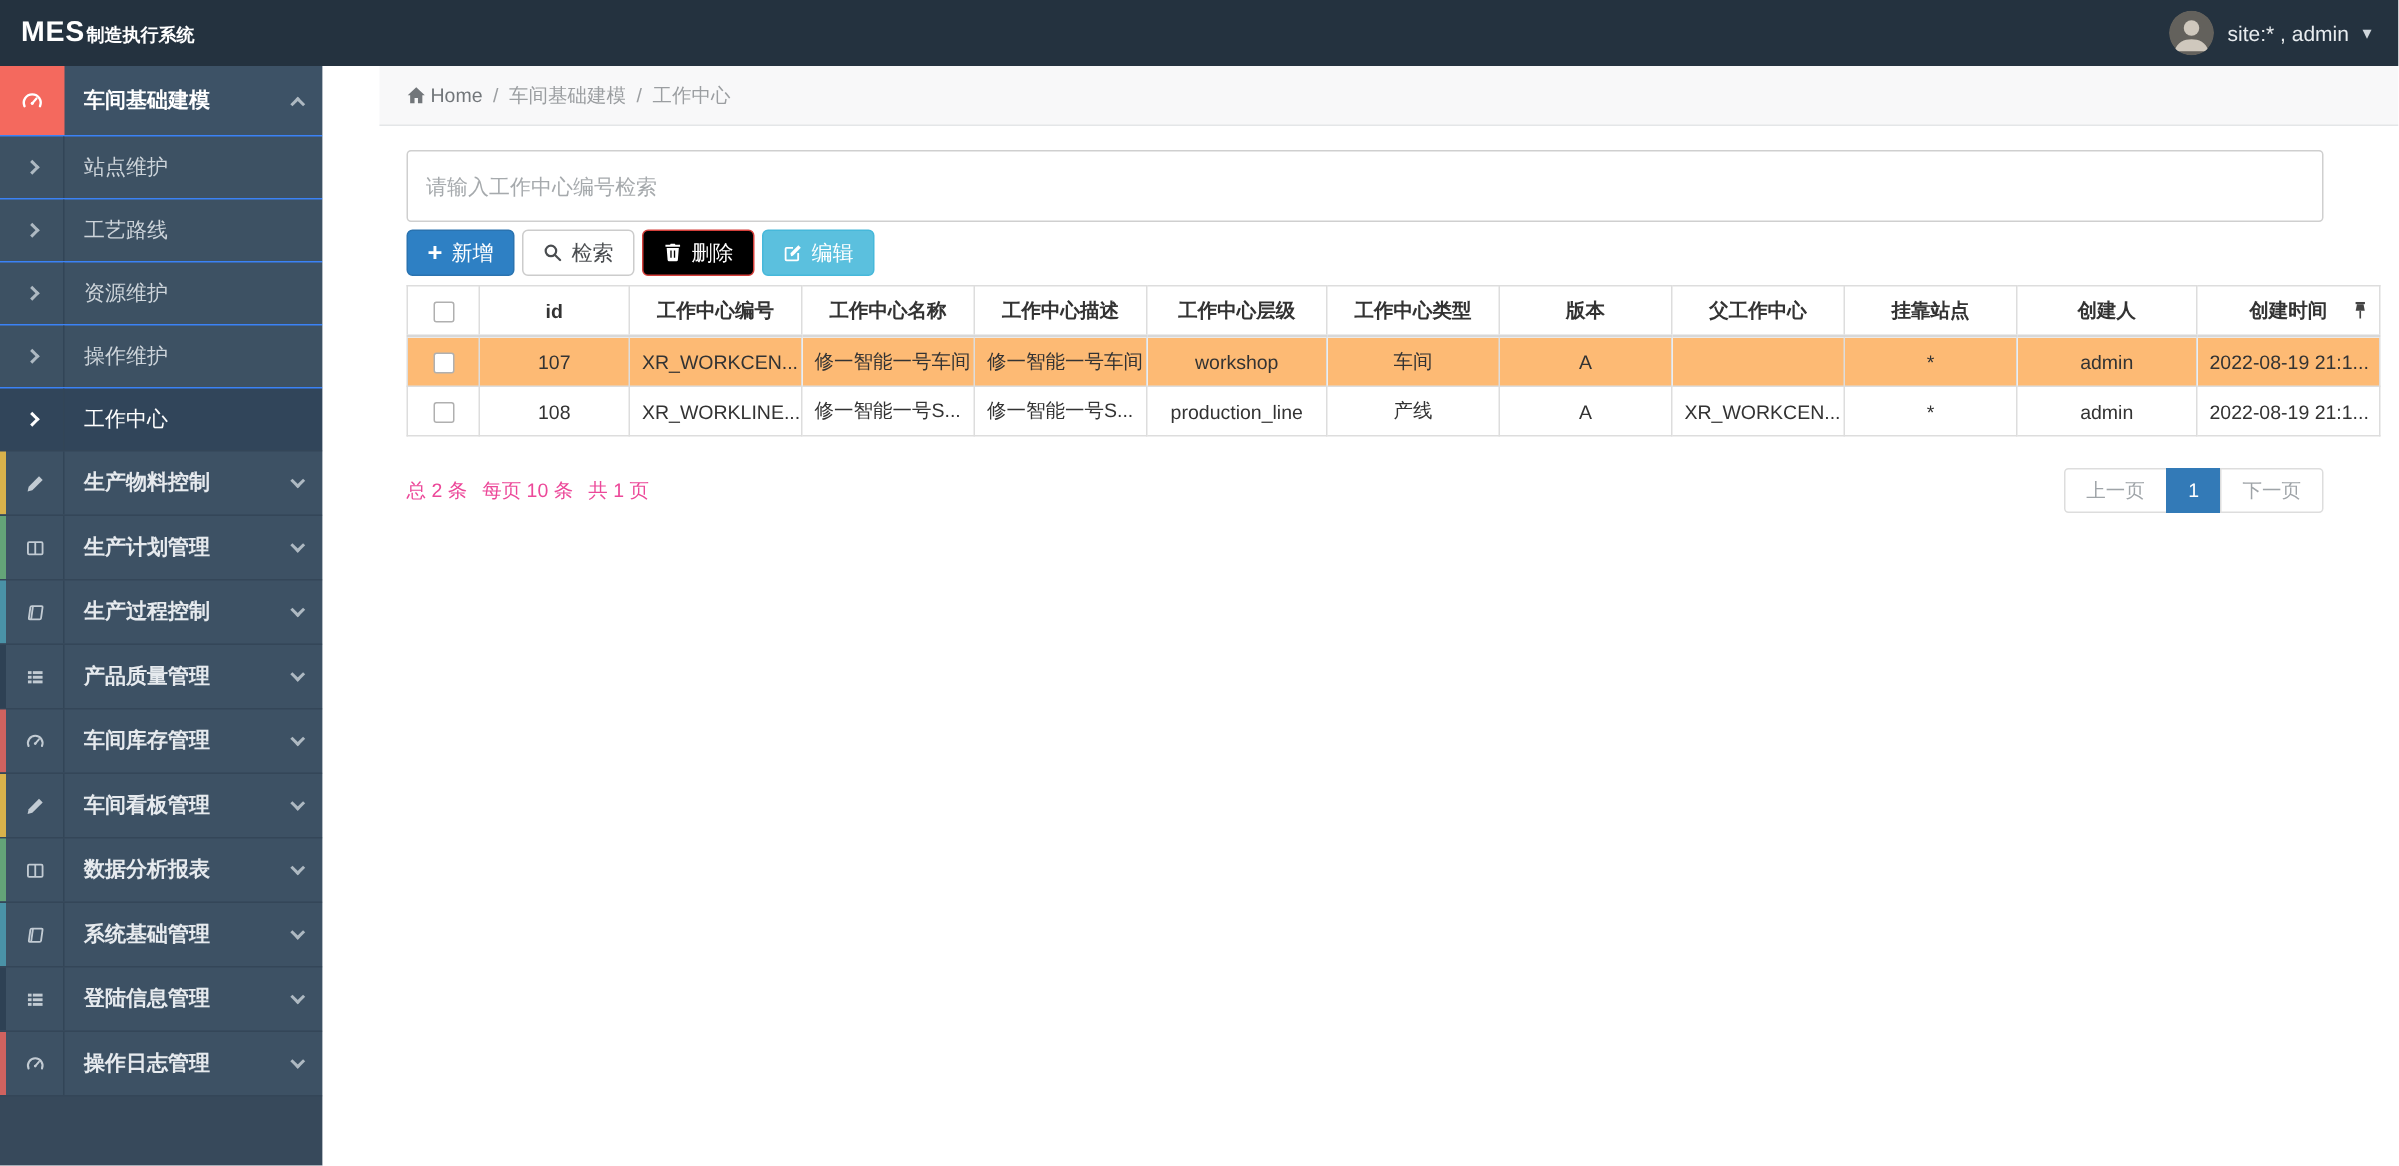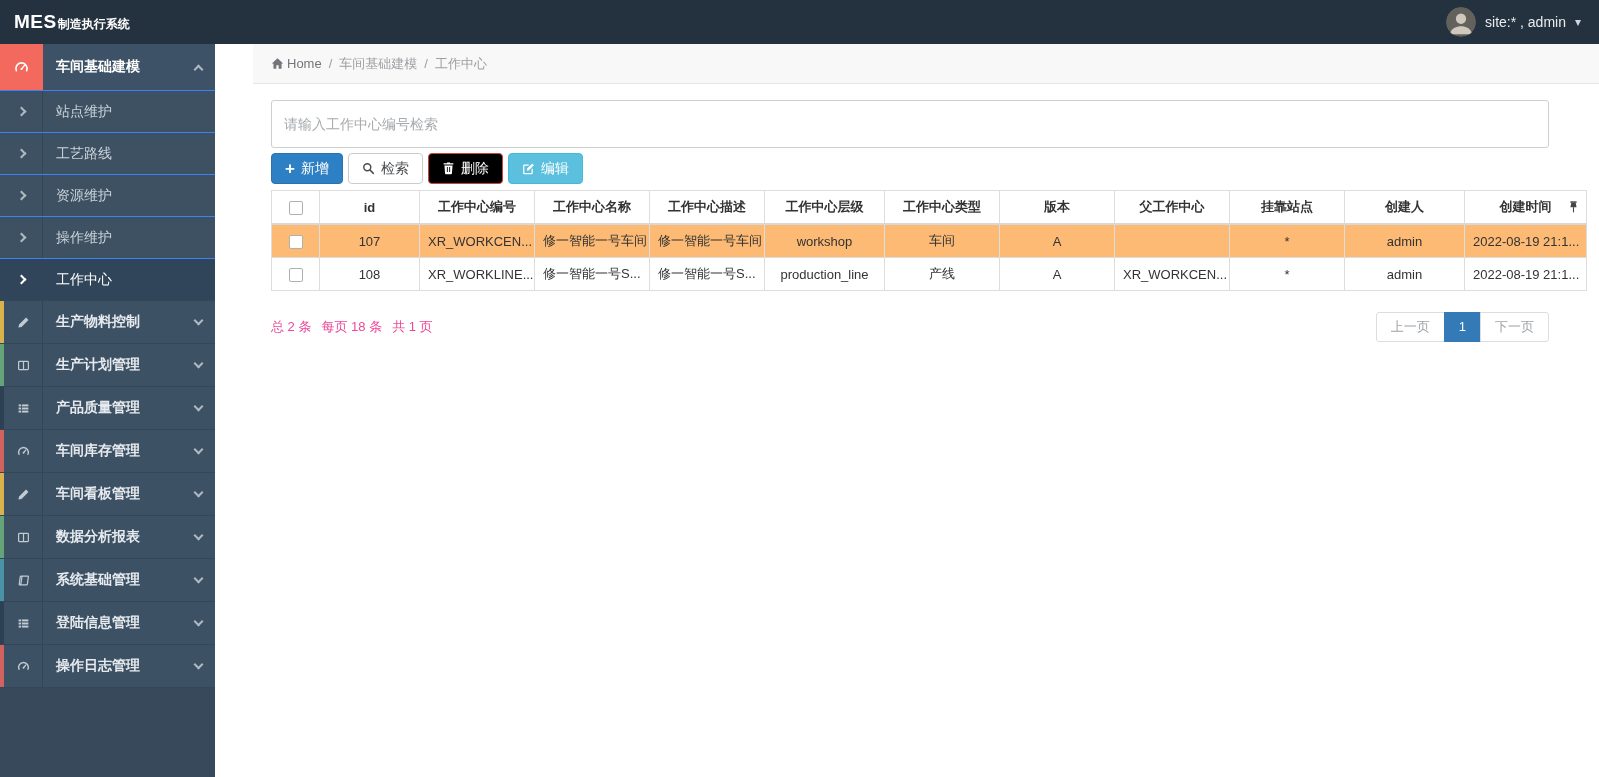--- a/index.html
+++ b/index.html
@@ -191,20 +191,36 @@
       <div class="nav-row module-item">
         <span class="icon-cell" style="border-left-color:#64a478">
           <span class="ic ic-small">
               <svg viewBox="0 0 16 16" fill="none" stroke="currentColor" stroke-width="1.5">
                 <rect x="2" y="3" width="12" height="10" rx="1"></rect>
                 <line x1="8" y1="3" x2="8" y2="13"></line>
               </svg>
             </span>
         </span>
         <span class="label">生产计划管理</span>
+        <span class="chev-box">
+            <i class="chev down"></i>
+          </span>
+      </div>
+      <div class="nav-row module-item">
+        <span class="icon-cell" style="border-left-color:#4a92a7">
+          <span class="ic ic-small">
+              <svg viewBox="0 0 16 16" fill="none" stroke="currentColor" stroke-width="1.5">
+                <g transform="skewX(-8) translate(2,0)">
+                  <rect x="2.5" y="2.5" width="10" height="11" rx="1"></rect>
+                  <line x1="4.5" y1="2.5" x2="4.5" y2="13.5"></line>
+                </g>
+              </svg>
+            </span>
+        </span>
+        <span class="label">生产过程控制</span>
         <span class="chev-box">
             <i class="chev down"></i>
           </span>
       </div>
       <div class="nav-row module-item">
         <span class="icon-cell" style="border-left-color:#2e4154">
           <span class="ic ic-small">
               <svg viewBox="0 0 16 16" fill="currentColor">
                 <rect x="2" y="3" width="3" height="2.4"></rect>
                 <rect x="6" y="3" width="8" height="2.4"></rect>
@@ -437,21 +453,21 @@
               <td>*</td>
               <td>admin</td>
               <td class="tl">2022-08-19 21:1...</td>
             </tr>
           </tbody>
         </table>
 
         <div class="meta-row">
           <div class="stats">
             <span>总 2 条</span>
-            <span>每页 18 条</span>
+            <span>每页 10 条</span>
             <span>共 1 页</span>
           </div>
           <div class="pager">
             <span class="pg first">上一页</span>
             <span class="pg active">1</span>
             <span class="pg last">下一页</span>
           </div>
         </div>
 
       </div>

